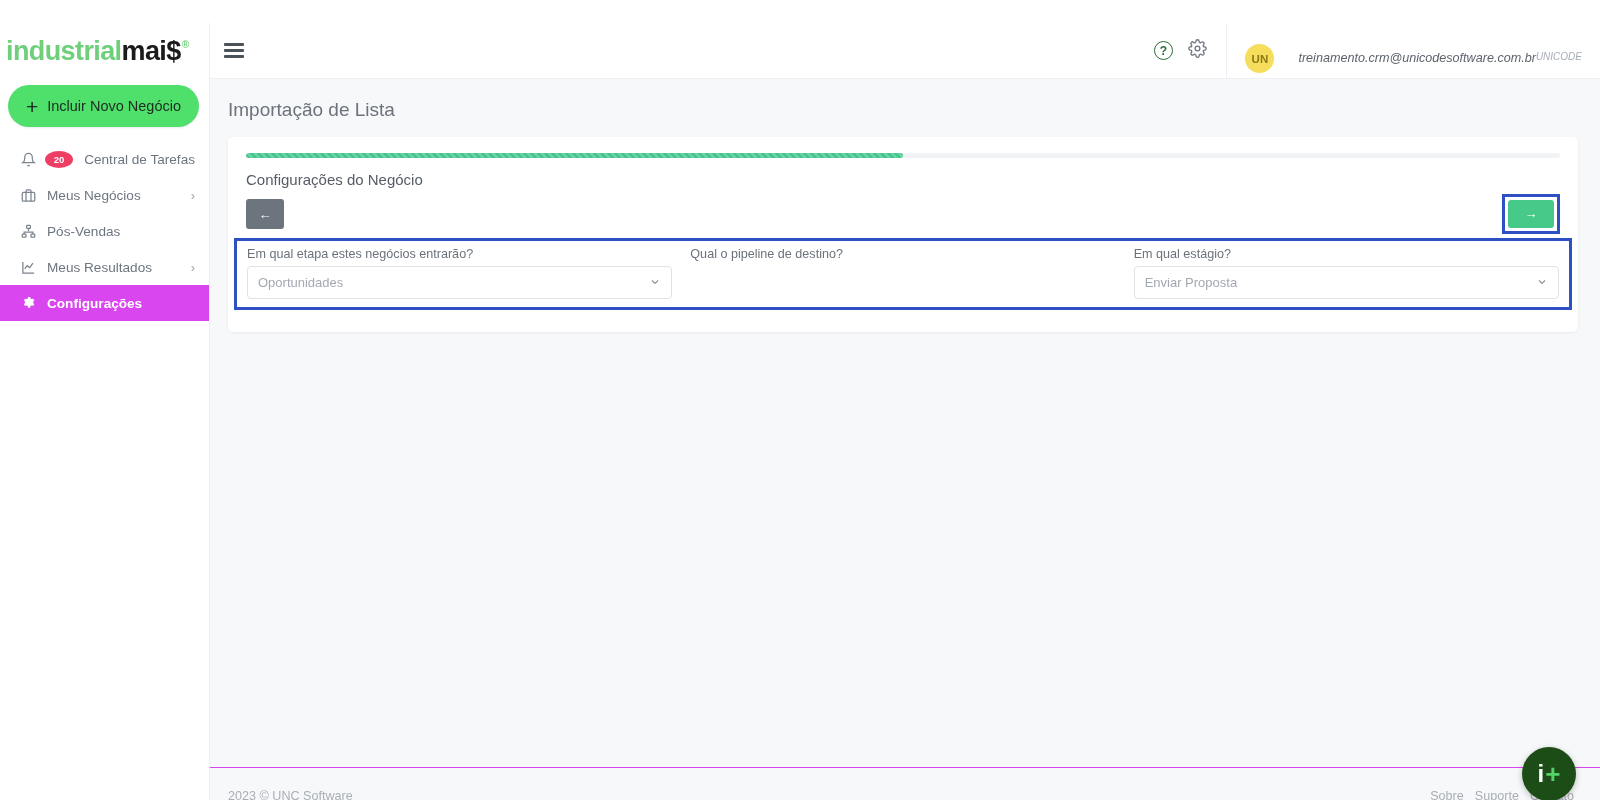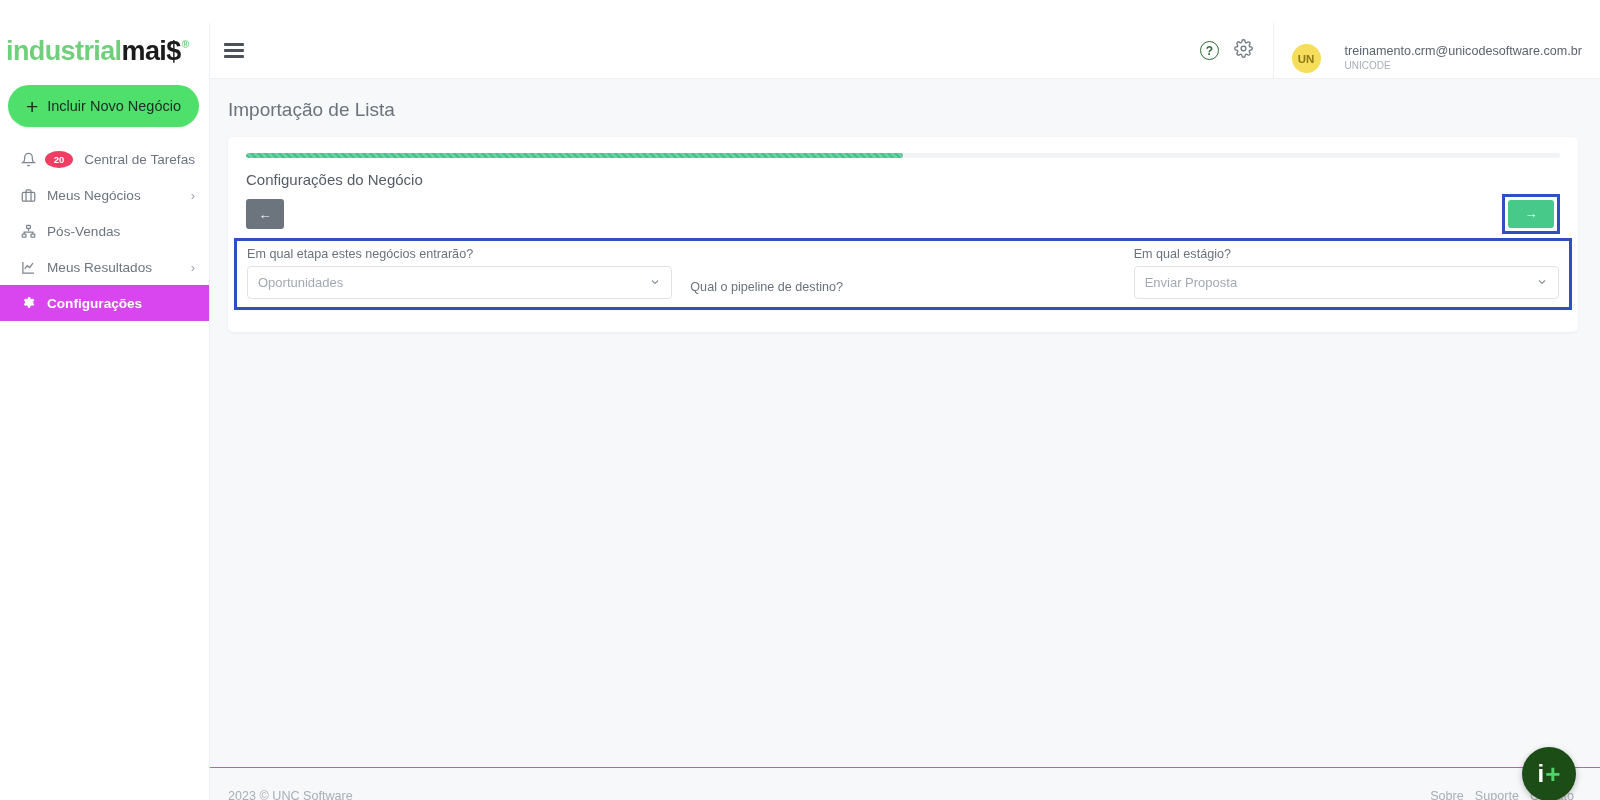--- a/index.html
+++ b/index.html
@@ -110,21 +110,21 @@
     height: 100%; padding: 16px 18px 0 18px;
     border-left: 1px solid #eef0f4;
     margin-left: 12px; cursor: pointer;
   }
   .avatar {
     width: 29px; height: 29px; border-radius: 50%;
     background: #f7dd5c; color: #8b7a15;
     display: flex; align-items: center; justify-content: center;
     font-size: 11.5px; font-weight: bold;
   }
-  .user-text { display: flex; flex-direction: column; line-height: 1.25; }
+  .user-text { display: flex; flex-direction: row; line-height: 1.25; font-style: italic; }
   .user-email { font-size: 12.6px; color: #5c636d; }
   .user-org { font-size: 10px; color: #a7adb6; }
 
   .content { flex: 1; position: relative; padding: 0; overflow: hidden; }
   .page-title {
     font-size: 19px; color: #6c737c; font-weight: 400;
     padding: 20px 0 16px 18px;
   }
   .card {
     background: #ffffff;
@@ -166,21 +166,21 @@
   .next-btn {
     width: 46px; height: 28px; background: #47c98a; border-radius: 3px;
     display: flex; align-items: center; justify-content: center;
     color: #ffffff; font-size: 13px; cursor: pointer;
   }
   .form-highlight {
     border: 3px solid #2f4fc4;
     margin: 8px -12px 0 -12px;
     padding: 6px 10px 8px 10px;
   }
-  .form-row { display: flex; gap: 18px; align-items: flex-end; }
+  .form-row { display: flex; gap: 18px; }
   .field { flex: 1; }
   .field-label {
     font-size: 12.6px; color: #6b727b; margin-bottom: 5px; display: block;
   }
   .select {
     height: 33px; border: 1px solid #dfe3e8; border-radius: 4px;
     background: #ffffff;
     display: flex; align-items: center; padding: 0 10px;
     cursor: pointer;
   }

